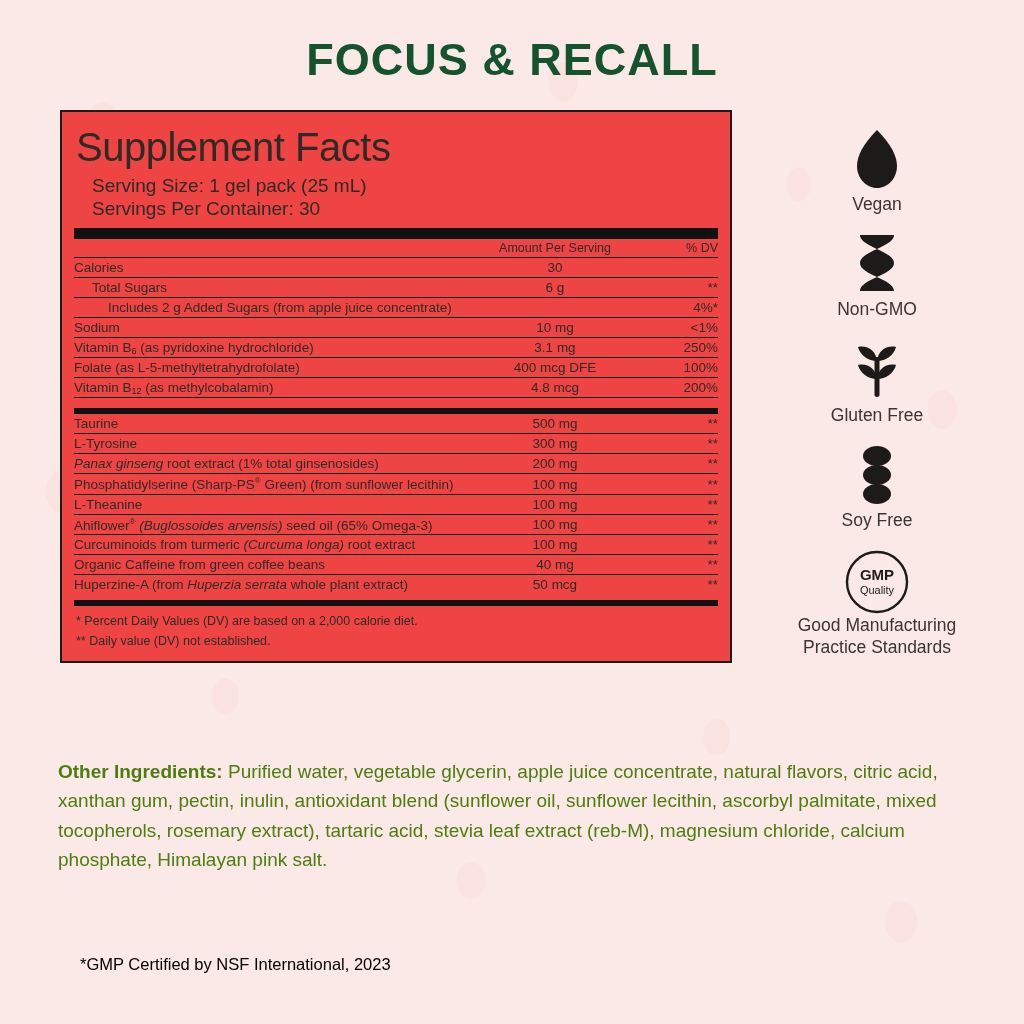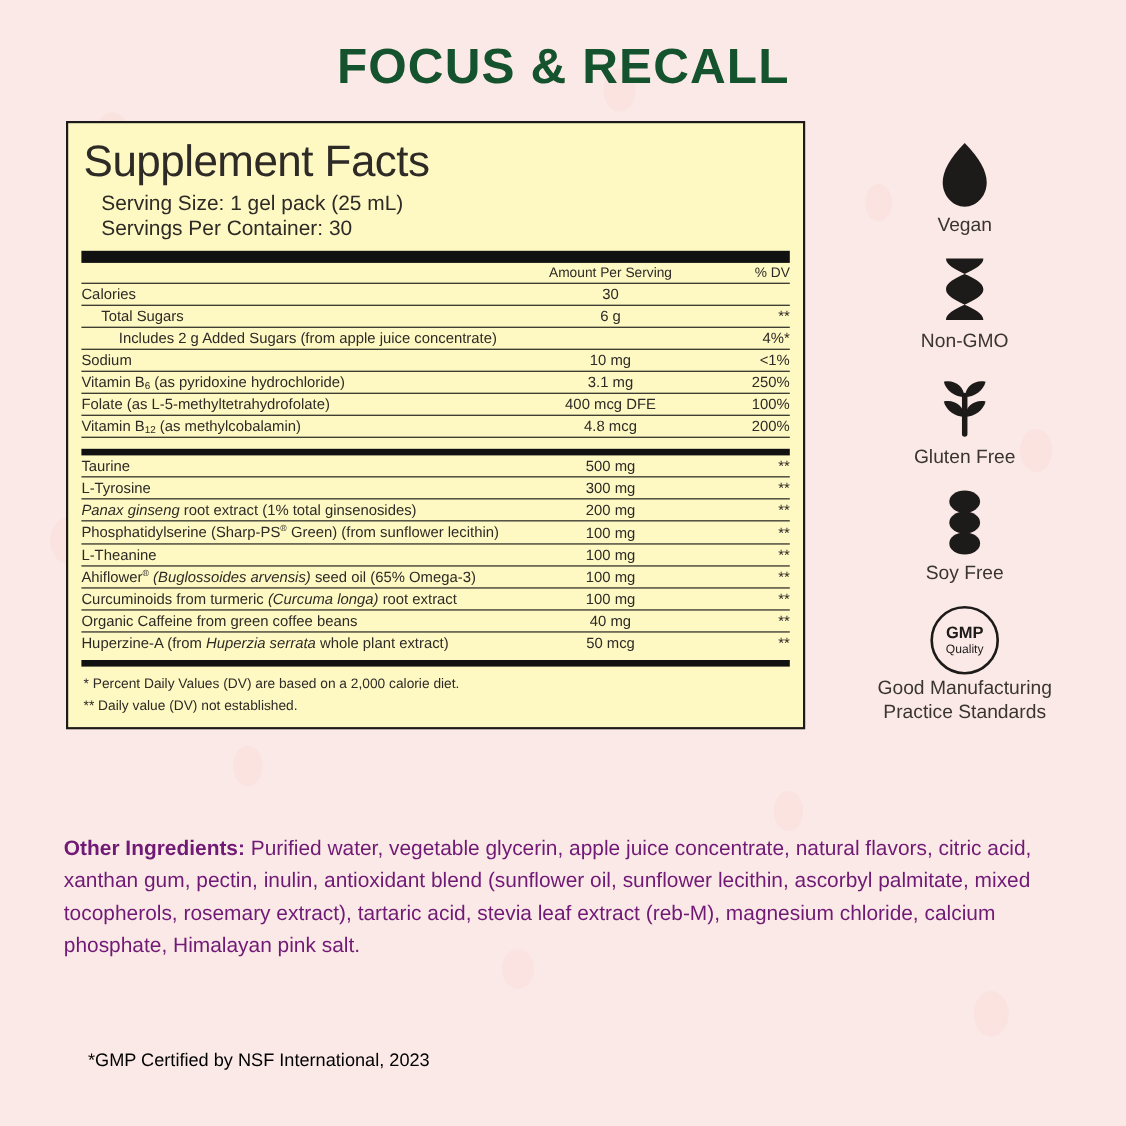--- a/index.html
+++ b/index.html
@@ -51,21 +51,21 @@
     letter-spacing: 1px;
     color: #14532d;
   }
 
   
   .panel {
     position: absolute;
     left: 60px;
     top: 110px;
     width: 672px;
-    background: #fef9c3;
+    background: #ef4444;
     border: 2px solid #1d1b19;
     box-sizing: border-box;
     padding: 10px 12px 8px 12px;
     font-size: 13px;
   }
   .panel-title {
     font-size: 40px;
     font-weight: normal;
     letter-spacing: -0.5px;
     line-height: 1.05;
@@ -143,21 +143,21 @@
   .badge.gmp .label { font-size: 17.5px; }
 
   
   .other {
     position: absolute;
     left: 58px;
     top: 757px;
     width: 900px;
     font-size: 19px;
     line-height: 1.55;
-    color: #701a75;
+    color: #4d7c0f;
   }
   .other b { font-weight: bold; }
 
   .cert {
     position: absolute;
     left: 80px;
     top: 955px;
     font-size: 16.5px;
     color: #000000;
   }

